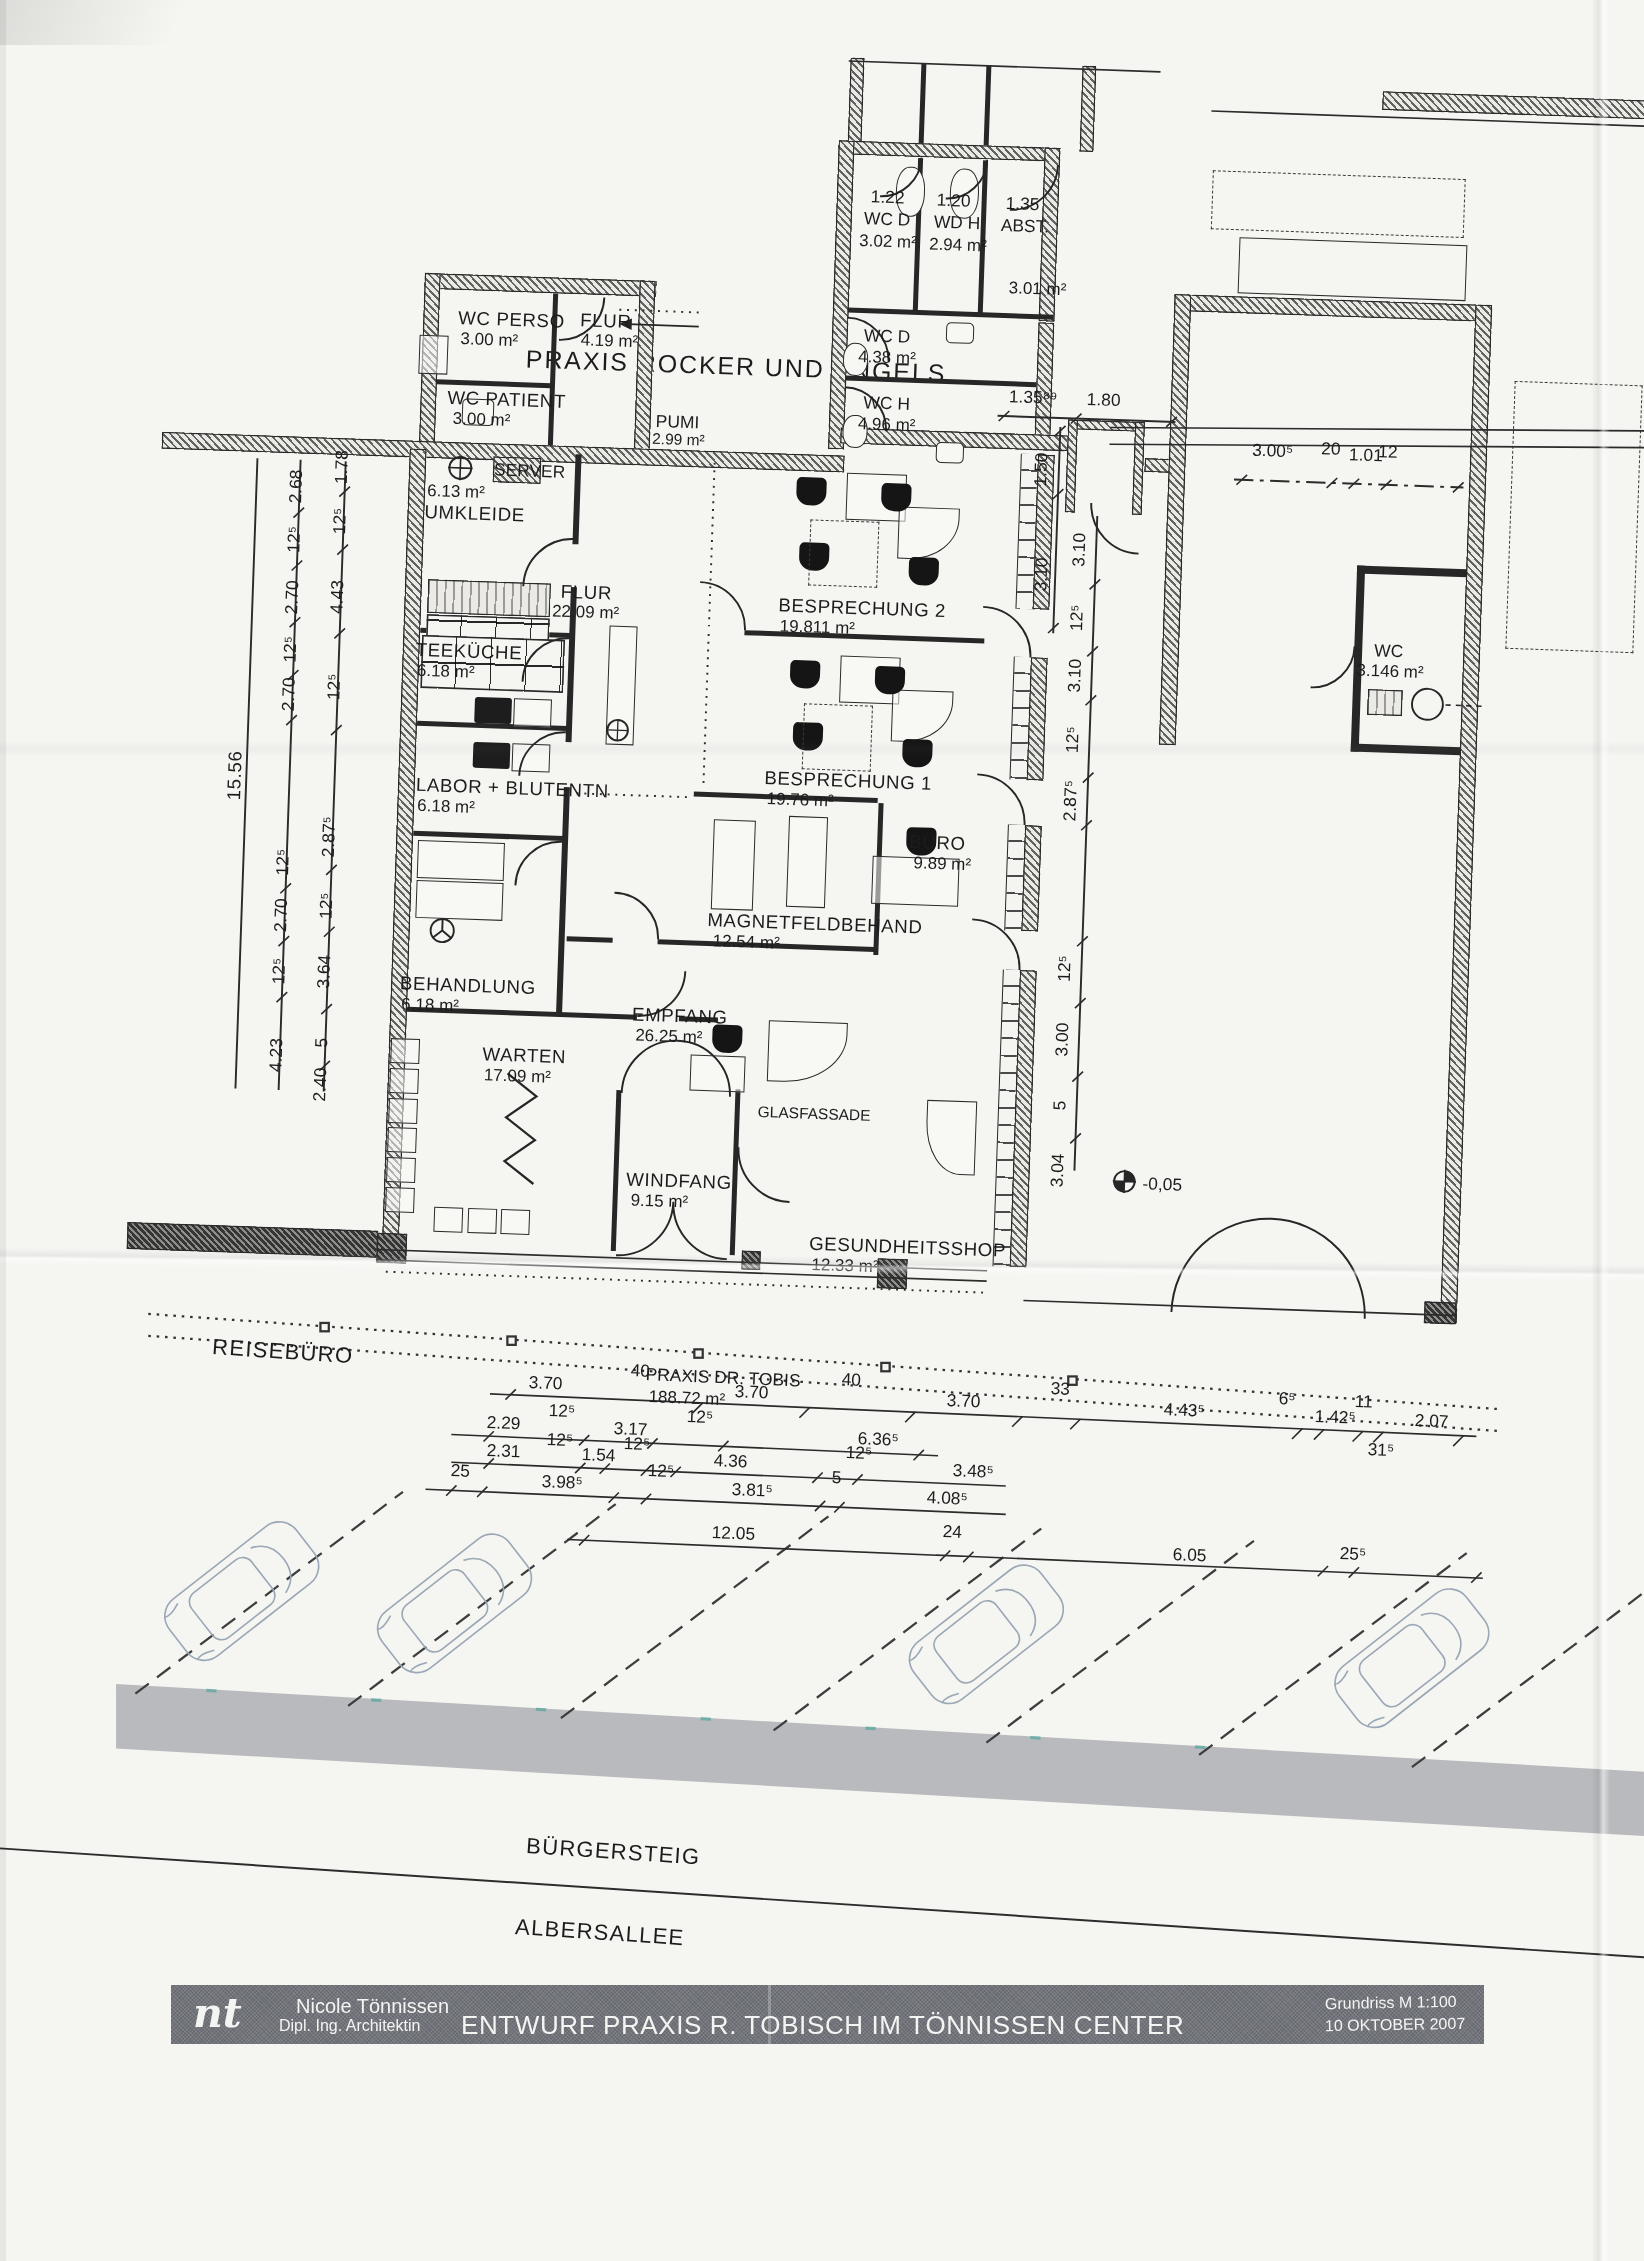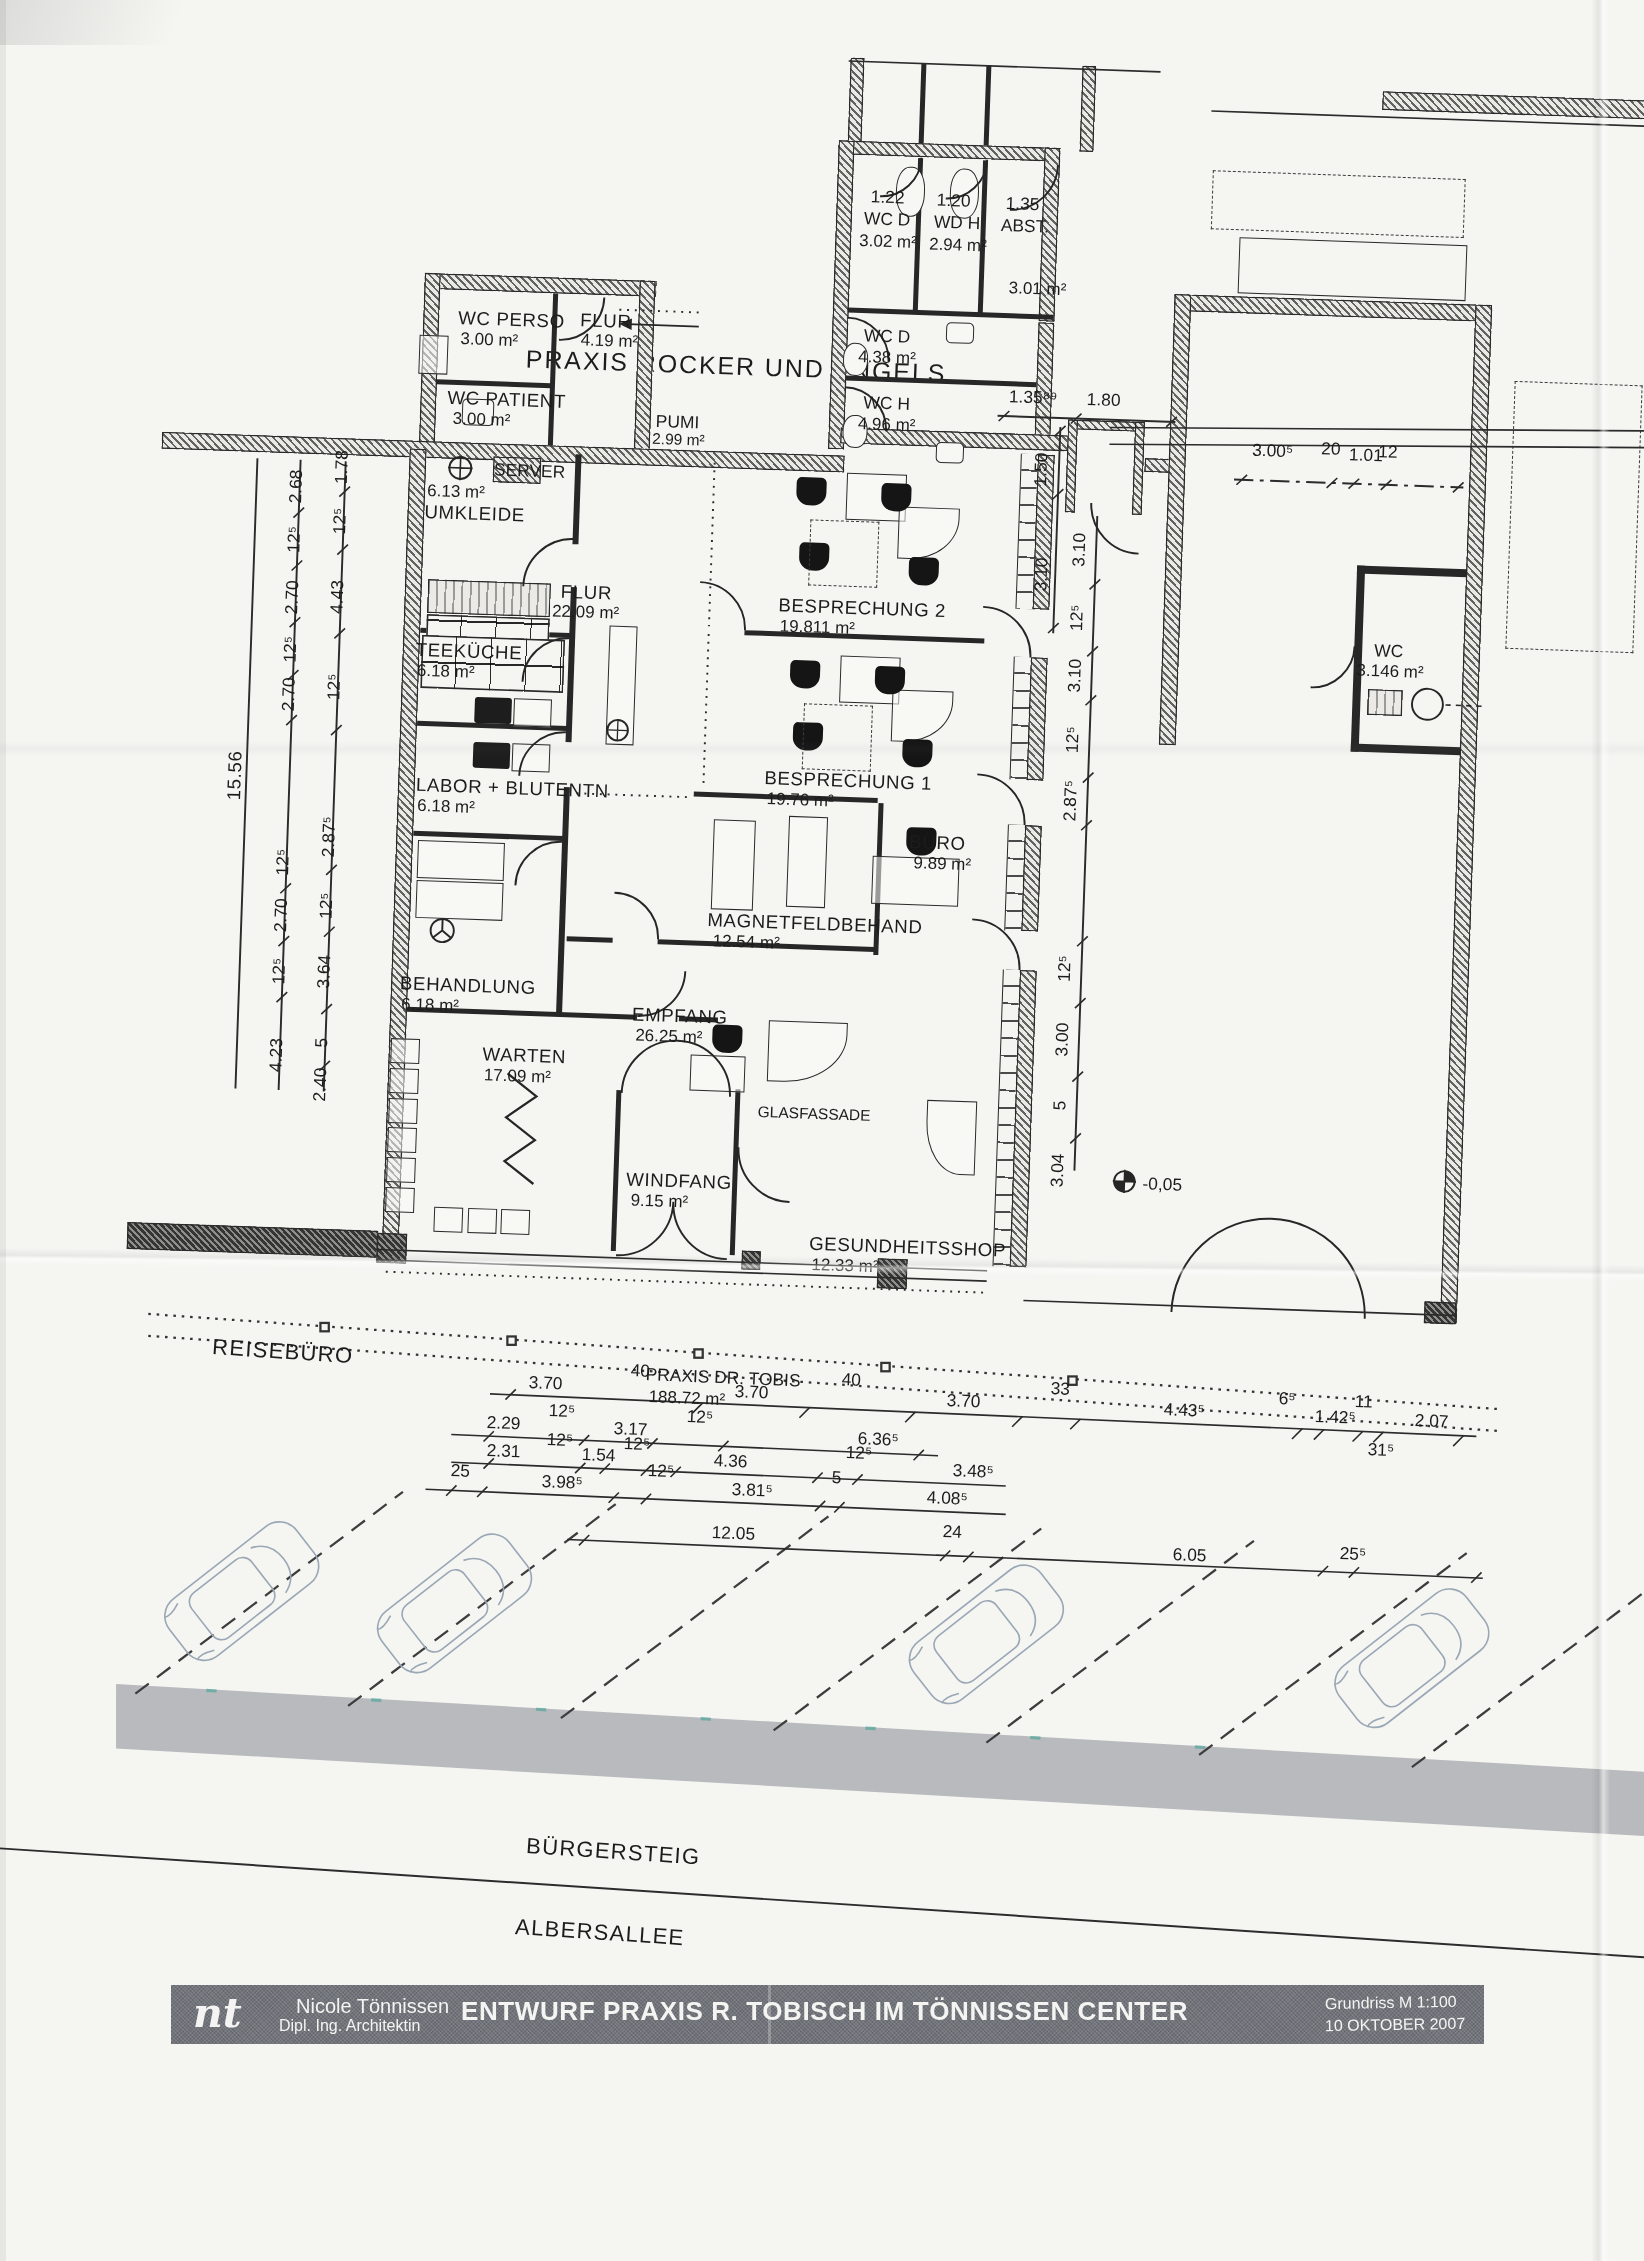--- a/index.html
+++ b/index.html
@@ -414,21 +414,21 @@
   <span class="t s27 db" style="left:712px;top:1524px;">12.05</span>
   <span class="t s27 db" style="left:943px;top:1523px;">24</span>
   <span class="t s27 db" style="left:1173px;top:1546px;">6.05</span>
   <span class="t s27 db" style="left:1340px;top:1545px;">25⁵</span>
 
   <div class="tblock">
     <div class="seam" style="left:597px;"></div>
     <span class="tb-t" style="left:22px;top:3.9px;font:italic 700 41px 'DejaVu Serif',serif;">nt</span>
     <span class="tb-t" style="left:125px;top:10.3px;font-size:20px;">Nicole Tönnissen</span>
     <span class="tb-t" style="left:108px;top:32px;font-size:16px;">Dipl. Ing. Architektin</span>
-    <span class="tb-t" style="left:290px;top:11px;font-size:26px;font-weight:700;letter-spacing:0.6px;">ENTWURF PRAXIS R. TOBISCH IM TÖNNISSEN CENTER</span>
+    <span class="tb-t" style="left:290px;top:25px;font-size:26px;font-weight:400;letter-spacing:0.6px;">ENTWURF PRAXIS R. TOBISCH IM TÖNNISSEN CENTER</span>
     <span class="tb-t" style="left:1154px;top:9px;font-size:16px;transform:rotate(-1deg);">Grundriss M 1:100</span>
     <span class="tb-t" style="left:1154px;top:31px;font-size:16px;transform:rotate(-1deg);">10 OKTOBER 2007</span>
   </div>
 
   <div class="crease" style="left:0;top:1253px;width:100%;height:23px;transform:rotate(.6deg);
        background:linear-gradient(180deg,rgba(110,110,115,0) 15%,rgba(110,110,115,.10) 46%,rgba(255,255,255,.55) 60%,rgba(110,110,115,0) 88%);"></div>
   <div class="crease" style="left:0;top:741px;width:100%;height:15.5px;
        background:linear-gradient(180deg,rgba(110,110,115,0),rgba(110,110,115,.06) 50%,rgba(110,110,115,0));"></div>
   <div class="crease" style="left:1591px;top:0;width:19.3px;height:100%;
        background:linear-gradient(90deg,rgba(0,0,0,0),rgba(0,0,0,.07) 40%,rgba(255,255,255,.5) 65%,rgba(0,0,0,0));"></div>

